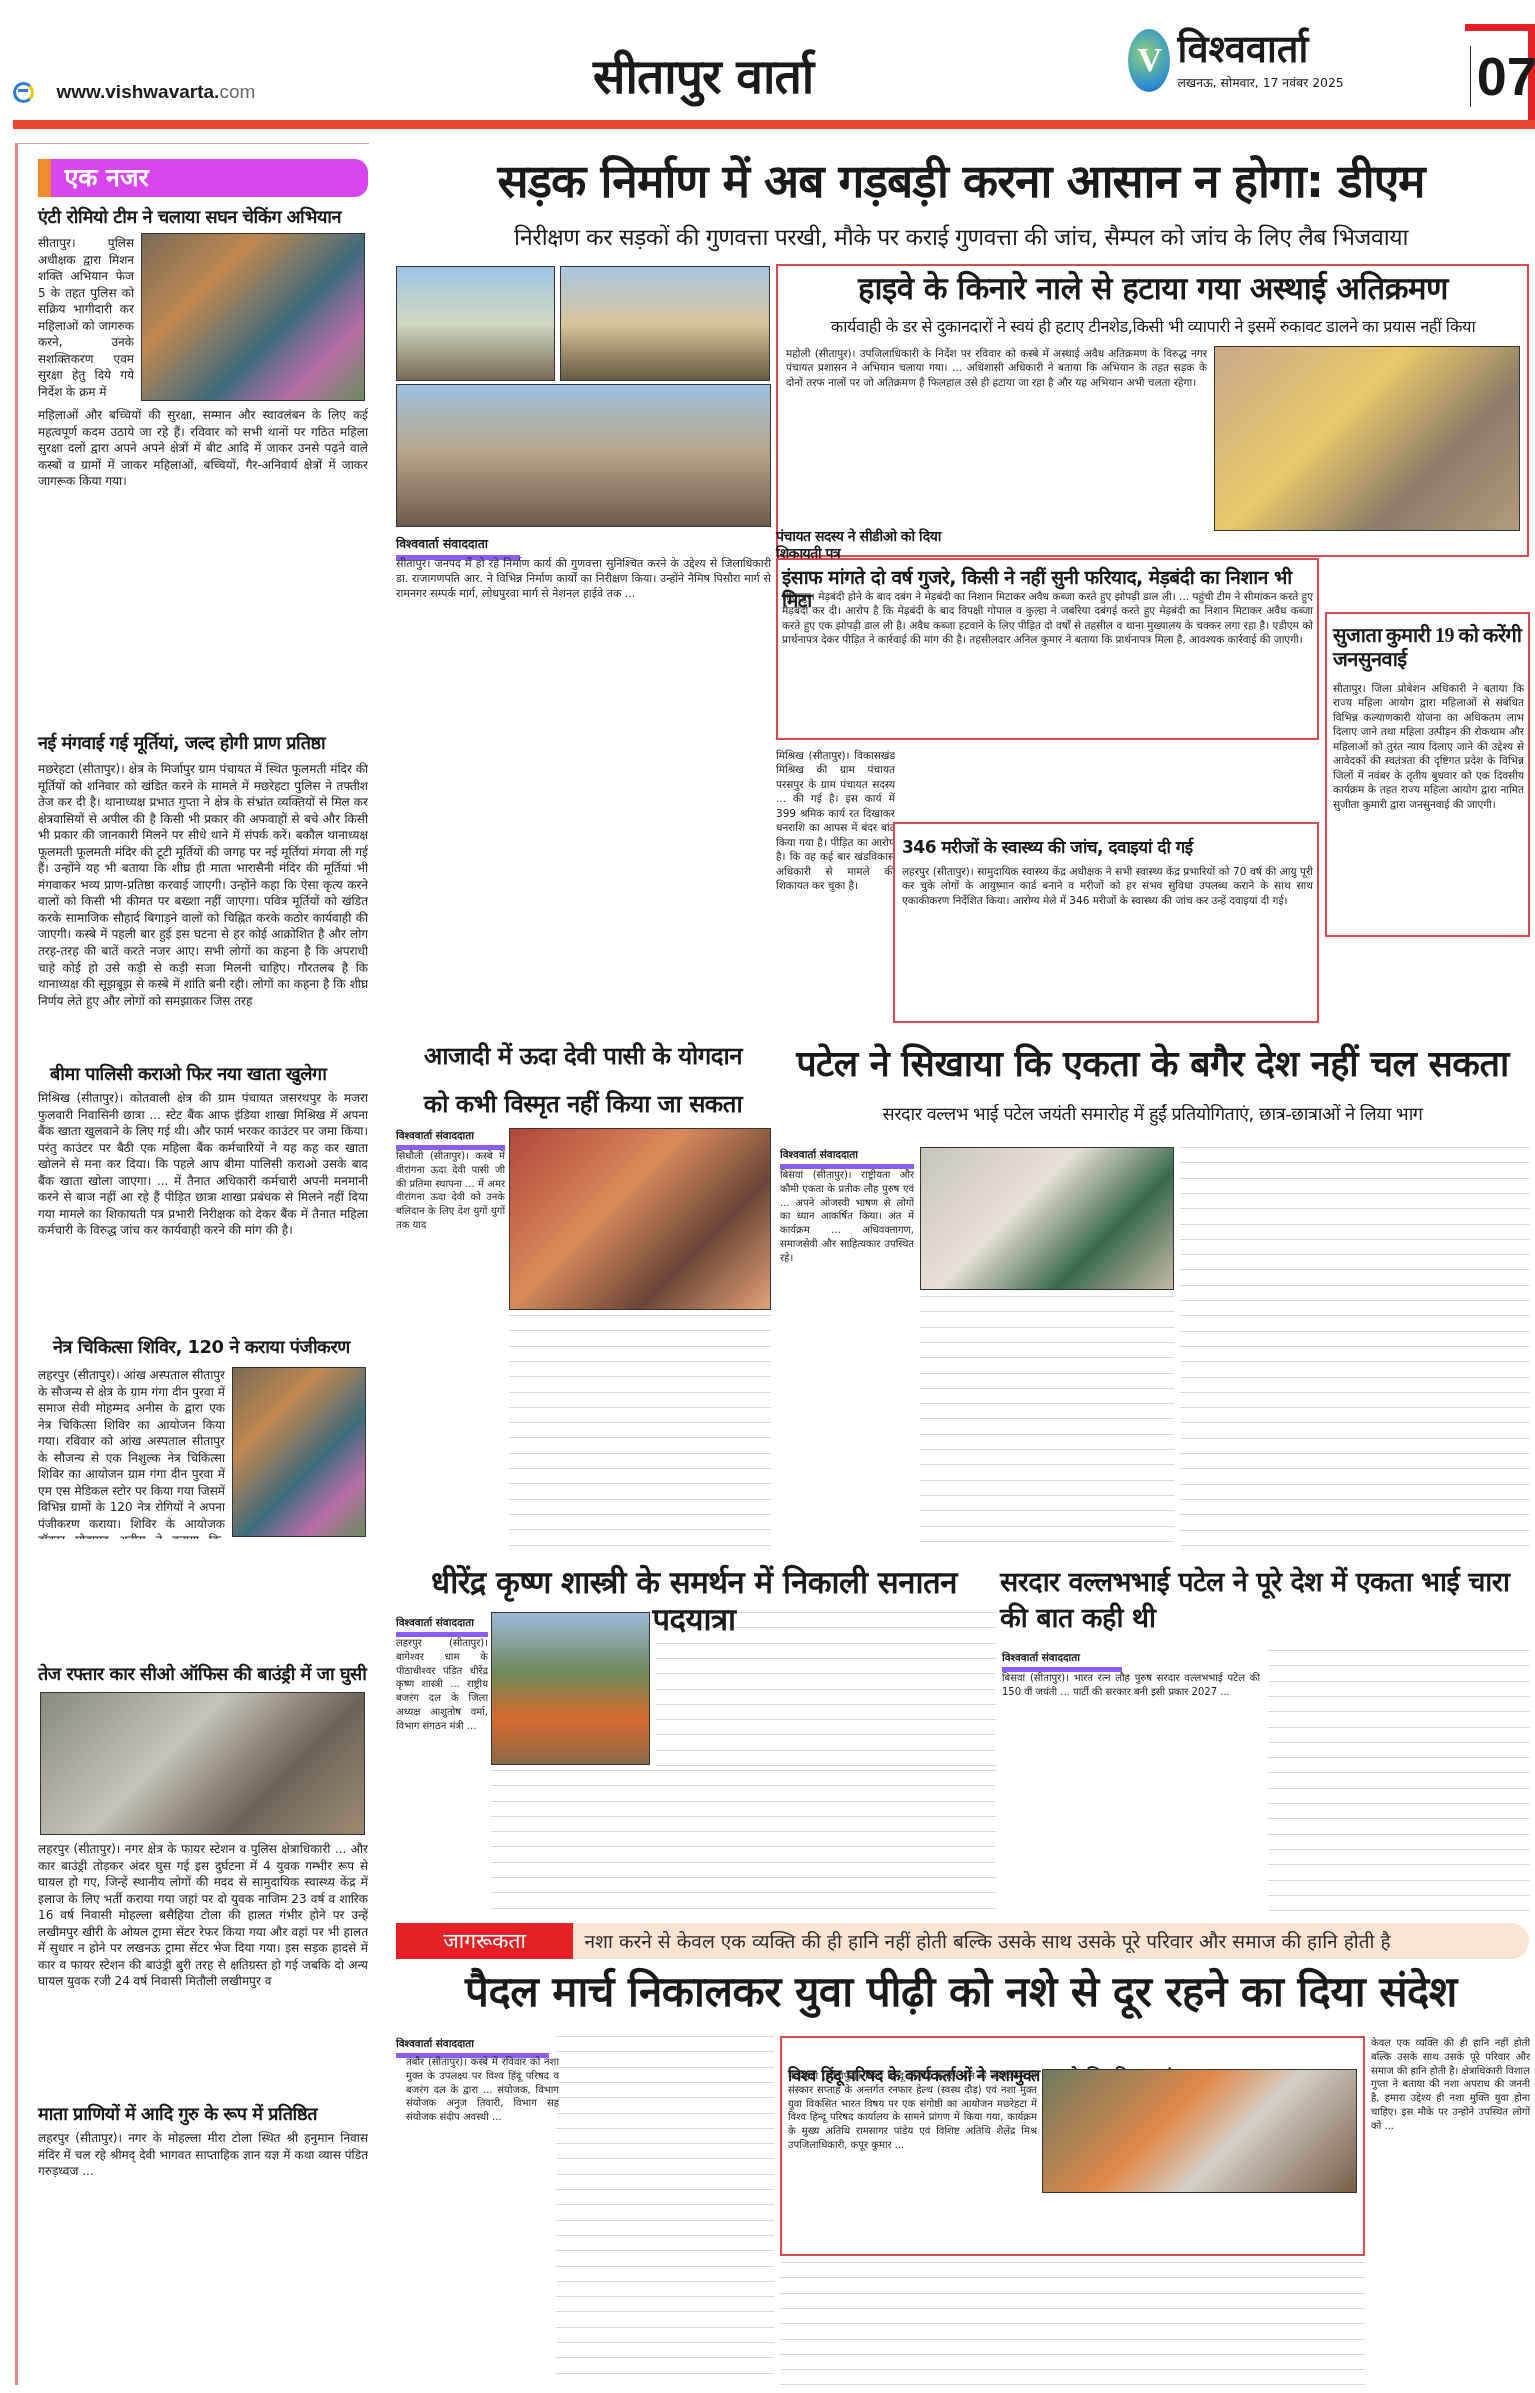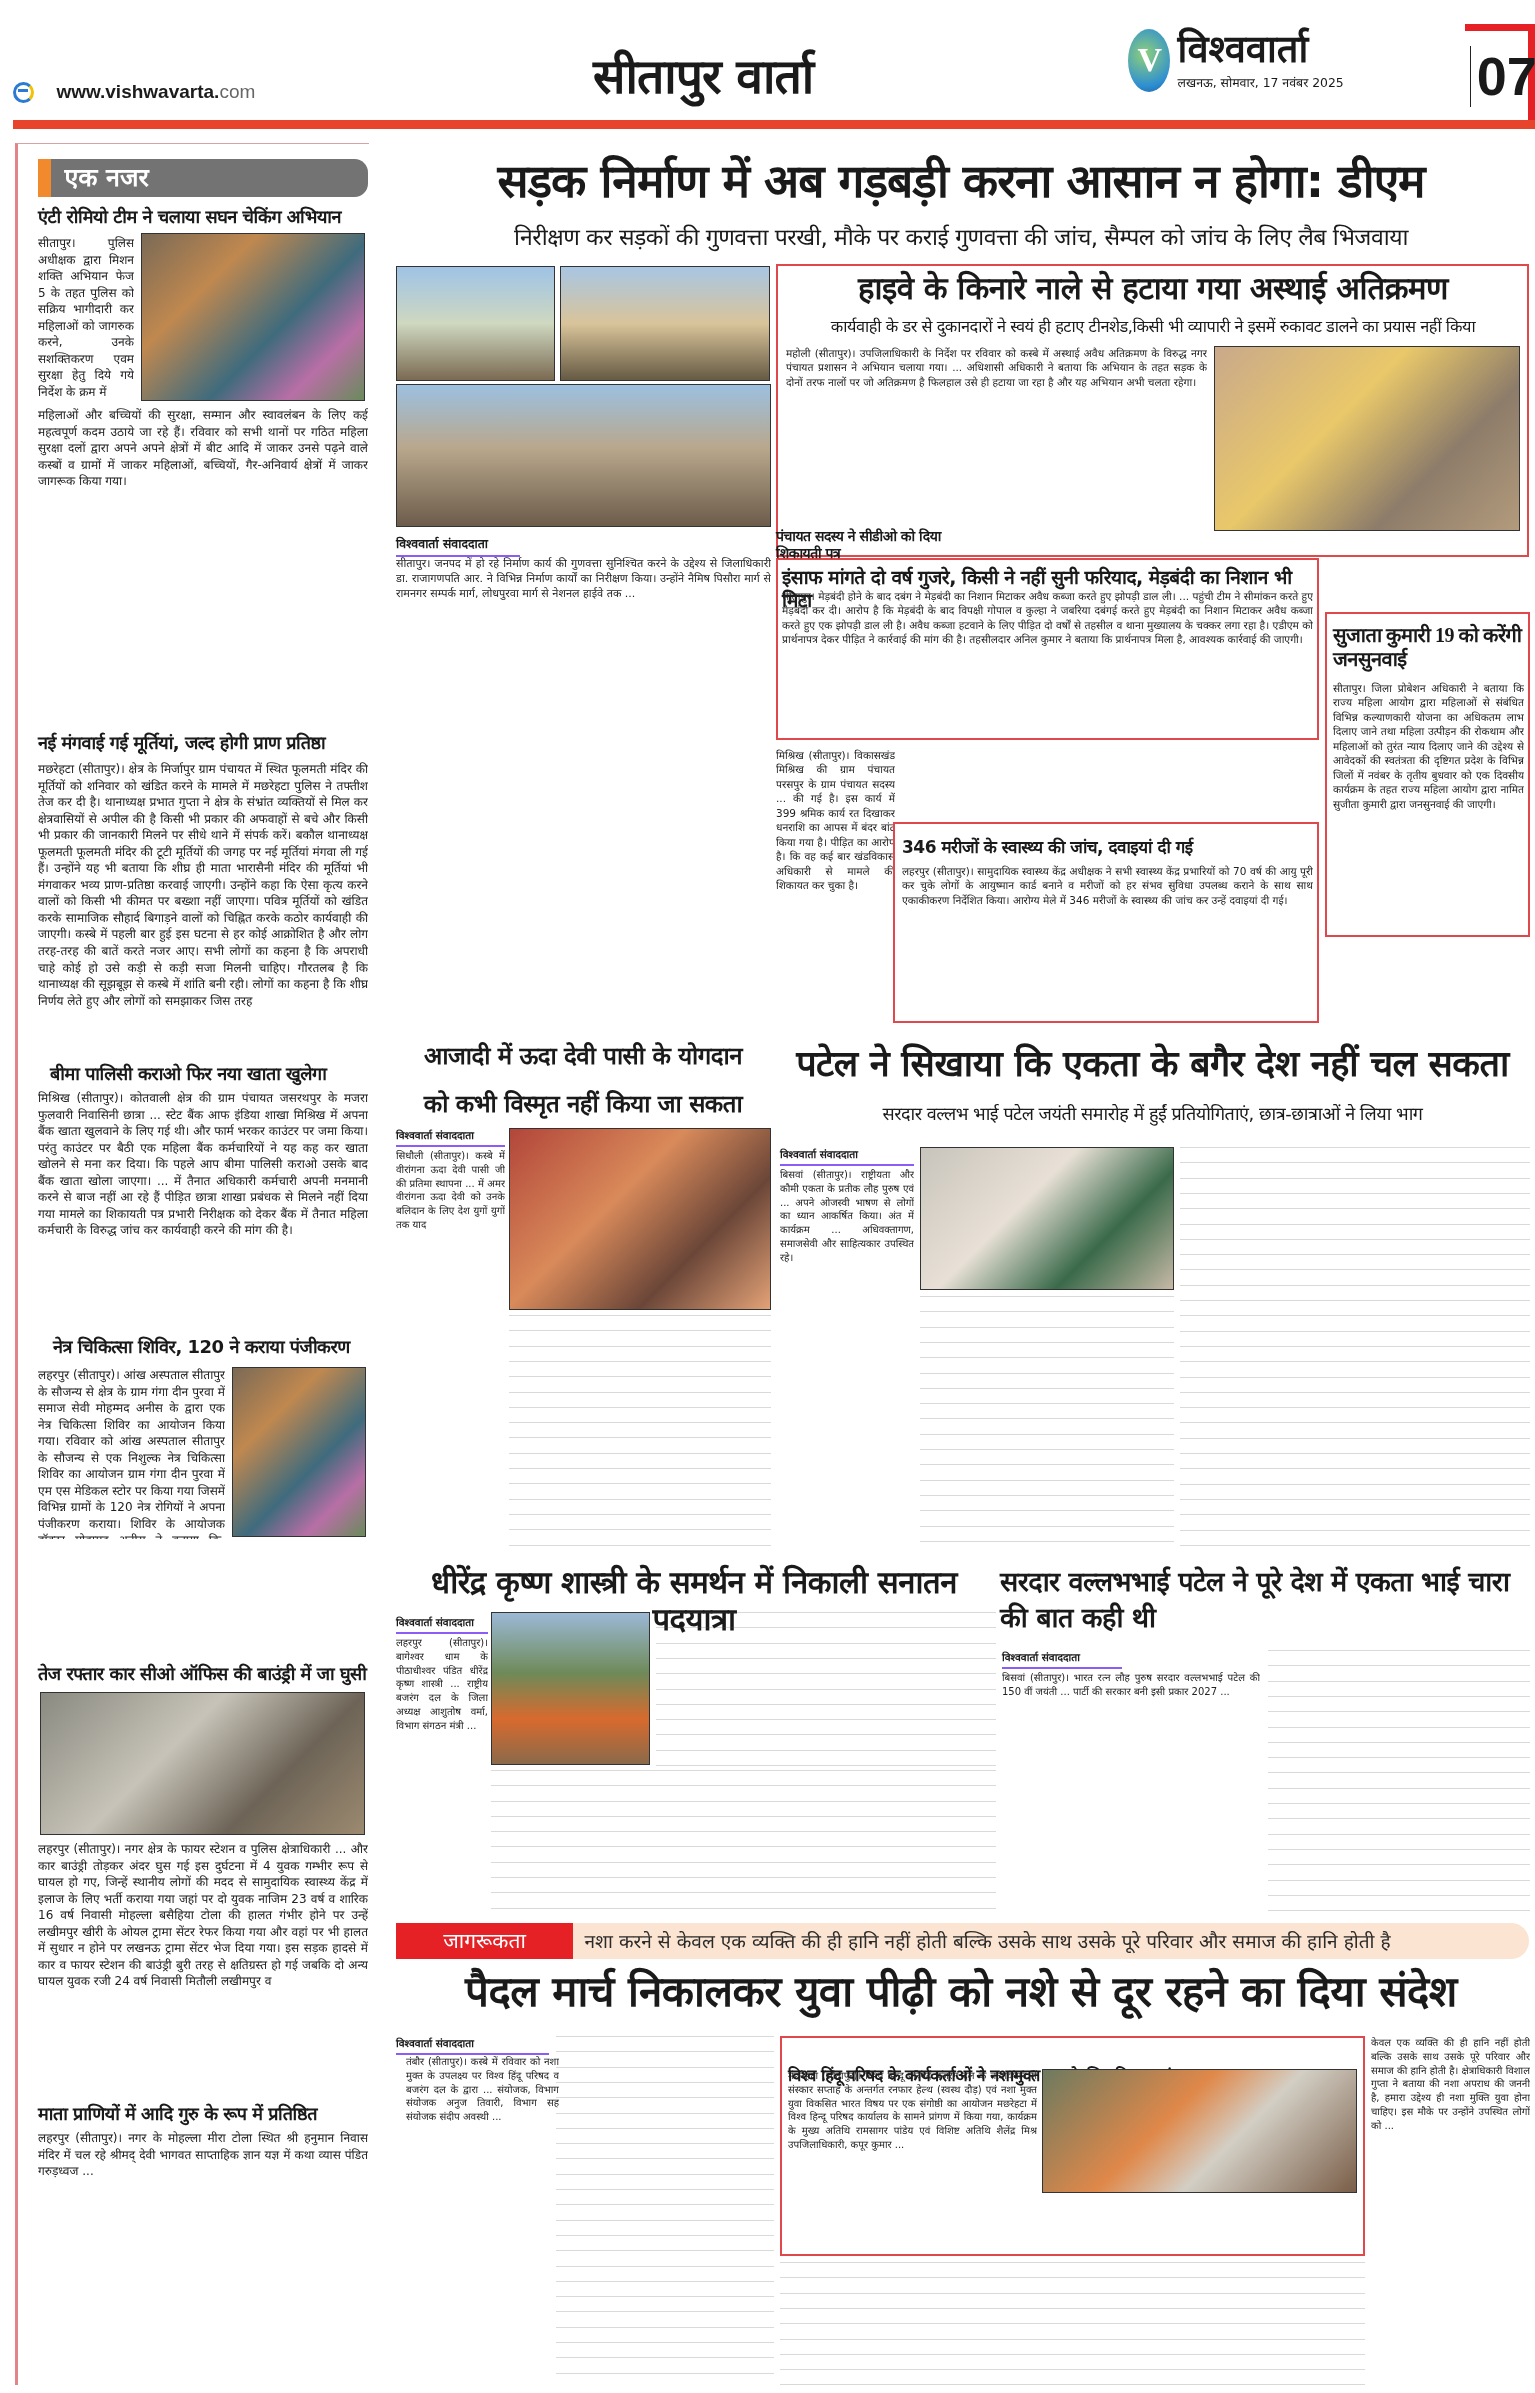--- a/index.html
+++ b/index.html
@@ -16,30 +16,30 @@
   .logo-globe { width: 42px; height: 63px; border-radius: 50%; background: radial-gradient(circle at 40% 40%, #8fd07a, #2e8fd1 70%, #1b5ea0); position: relative; }
   .logo-globe::after { content: "V"; position: absolute; left: 9.6px; top: 11.5px; font-size: 34px; font-weight: bold; color: #fff; font-family: "Liberation Serif", serif; }
   .logo-name { font-size: 38px; font-weight: bold; line-height: 1; }
   .logo-sub { font-size: 12.4px; margin-top: 5.7px; }
   .page-num-box { left: 1465px; top: 24px; width: 70px; height: 105px; border-top: 7.6px solid #e52126; border-right: 7.6px solid #e52126; }
   .page-num { left: 1470px; top: 46px; font-size: 54px; font-weight: bold; font-family: "Liberation Sans", sans-serif; border-left: 1.9px solid #222; padding-left: 5.7px; line-height: 61px; }
   .mast-bar { left: 13.4px; top: 120px; width: 1522px; height: 8.6px; background: #e8432b; }
 
   
   .left-col { left: 15.3px; top: 143px; width: 354px; height: 2242px; border: 1.9px solid #d9a1a4; border-right: none; border-bottom: none; border-left: 3.8px solid #e0868a; }
-  .tag-eknazar { left: 38px; top: 159px; width: 330px; height: 38px; background: #737373; border-radius: 0 13.4px 13.4px 0; border-left: 13.4px solid #f08a2c; color: #fff; font-size: 25px; font-weight: bold; padding-left: 13.4px; line-height: 38px; }
+  .tag-eknazar { left: 38px; top: 159px; width: 330px; height: 38px; background: #d946ef; border-radius: 0 13.4px 13.4px 0; border-left: 13.4px solid #f08a2c; color: #fff; font-size: 25px; font-weight: bold; padding-left: 13.4px; line-height: 38px; }
   .lh { font-weight: bold; font-size: 18px; line-height: 1.2; letter-spacing: -0.5px; }
   .body-txt { font-size: 12px; line-height: 1.38; text-align: justify; color: #222; }
   .photo { background: linear-gradient(135deg, #7a6a56, #c0884f 30%, #3f6b7d 60%, #b86fa6 80%, #6a8b5c); border: 1px solid #333; }
 
   
   .h-main { left: 392px; top: 155px; width: 1138px; font-size: 46px; font-weight: bold; text-align: center; letter-spacing: -1px; line-height: 1.15; }
   .h-sub { left: 392px; top: 220px; width: 1138px; font-size: 23px; text-align: center; letter-spacing: -0.5px; }
   .redbox { border: 2.9px solid #e0484b; }
-  .dateline-label { font-size: 12.4px; font-weight: bold; border-bottom: 2px solid #8b5cf6; padding-bottom: 2.9px; margin-bottom: 3.8px; }
+  .dateline-label { font-size: 12.4px; font-weight: bold; border-bottom: 5px solid #8b5cf6; padding-bottom: 2.9px; margin-bottom: 3.8px; }
   .h2 { font-weight: bold; letter-spacing: -0.5px; line-height: 1.2; }
 
   .jag-tag { left: 396px; top: 1923px; width: 177px; height: 36px; background: #e52126; color: #fff; font-size: 21px; line-height: 36px; text-align: center; }
   .jag-strip { left: 573px; top: 1923px; width: 956px; height: 36px; background: #fbe4d1; border-radius: 0 18px 18px 0; font-size: 19px; line-height: 36px; padding-left: 11.5px; color: #2a2a2a; }
   .col-lines { background: repeating-linear-gradient(to bottom, #555 0 1px, transparent 1px 15.3px); opacity: 0.22; }
 </style>
 </head>
 <body>
 
 <div class="abs site-url">

